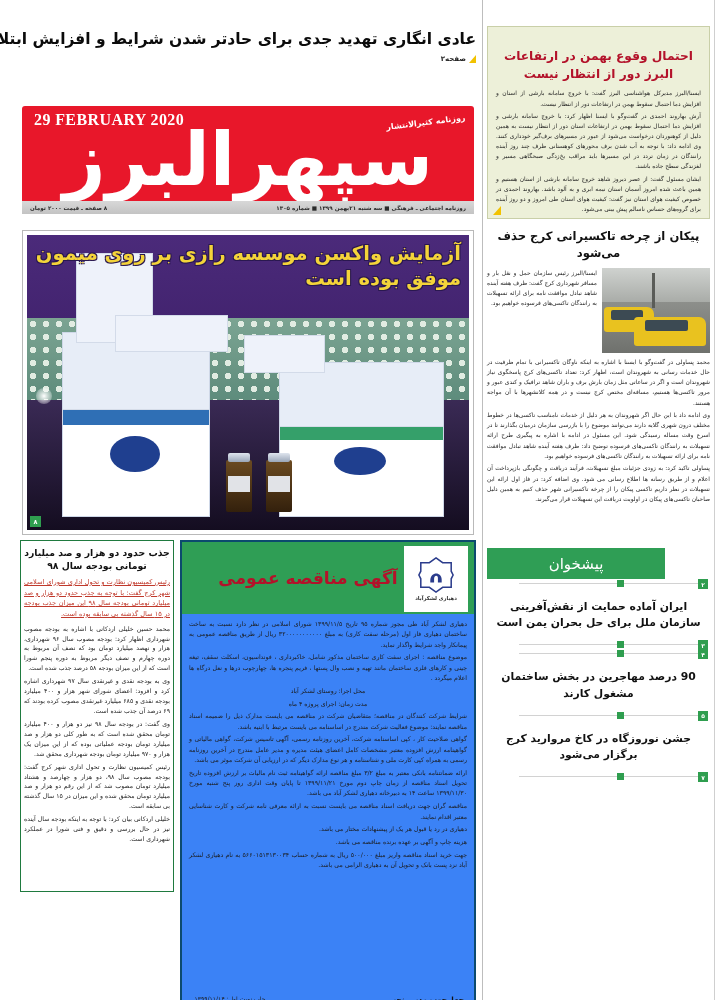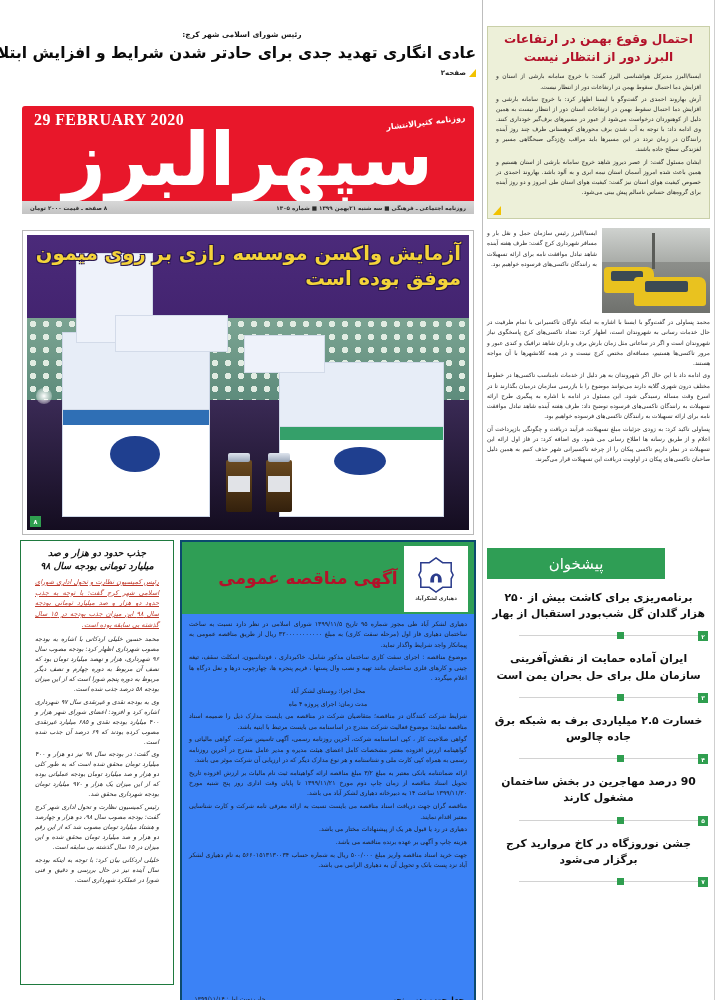--- a/index.html
+++ b/index.html
@@ -212,26 +212,25 @@
     color: #fff;
     font-size: 6.5px;
     font-weight: bold;
     display: flex; align-items: center; justify-content: center;
   }
 
   
   .col-budget {
     position: absolute;
     left: 20px; top: 540px;
-    width: 154px; height: 445px;
+    width: 154px; height: 352px;
     border: 1px solid #1f7a3f;
     box-sizing: border-box;
-    padding: 5px 14px 4px;
+    padding: 5px 3px 4px;
     background: #fff;
-    font-style: italic;
   }
   .bud-head {
     font-size: 9.3px;
     font-weight: bold;
     color: #111;
     text-align: center;
     line-height: 1.45;
     margin-bottom: 4px;
   }
   .bud-lead {
@@ -343,21 +342,21 @@
     background: #bdbdbd;
   }
 
   .avalanche {
     position: absolute;
     right: 4px; top: 26px;
     width: 223px; height: 193px;
     background: #edf0d9;
     border: 1px solid #c9cfa8;
     box-sizing: border-box;
-    padding: 4px 8px 4px;
+    padding: 21px 8px 4px;
   }
   .av-head {
     font-size: 12.2px;
     font-weight: bold;
     color: #b3122a;
     text-align: center;
     line-height: 1.45;
     margin-bottom: 5px;
   }
   .av-body {
@@ -479,21 +478,20 @@
     width: 7px; height: 7px;
     background: #2f9e4f;
   }
 </style>
 </head>
 <body>
 
 <div class="page">
 
   <div class="top-teaser">
-    <div class="teaser-kicker">رئیس شورای اسلامی شهر کرج:</div>
     <div class="teaser-head">عادی انگاری تهدید جدی برای حادتر شدن شرایط و افزایش ابتلایان به کرونا</div>
     <div class="teaser-page">
       <span class="tri"></span>
       <span>صفحه۲</span>
     </div>
   </div>
 
   <div class="masthead">
     <div class="mast-date">29 FEBRUARY 2020</div>
     <div class="mast-sub">روزنامه کثیرالانتشار</div>
@@ -593,20 +591,21 @@
       <div class="av-head">احتمال وقوع بهمن در ارتفاعات البرز دور از انتظار نیست</div>
       <div class="av-body">
         <p>ایسنا/البرز مدیرکل هواشناسی البرز گفت: با خروج سامانه بارشی از استان و افزایش دما احتمال سقوط بهمن در ارتفاعات دور از انتظار نیست.</p>
         <p>آرش بهاروند احمدی در گفت‌وگو با ایسنا اظهار کرد: با خروج سامانه بارشی و افزایش دما احتمال سقوط بهمن در ارتفاعات استان دور از انتظار نیست به همین دلیل از کوهنوردان درخواست می‌شود از عبور در مسیرهای برف‌گیر خودداری کنند. وی ادامه داد: با توجه به آب شدن برف محورهای کوهستانی ظرف چند روز آینده رانندگان در زمان تردد در این مسیرها باید مراقب یخ‌زدگی صبحگاهی مسیر و لغزندگی سطح جاده باشند.</p>
         <p>ایشان مسئول گفت: از عصر دیروز شاهد خروج سامانه بارشی از استان هستیم و همین باعث شده امروز آسمان استان نیمه ابری و به آلود باشد. بهاروند احمدی در خصوص کیفیت هوای استان نیز گفت: کیفیت هوای استان طی امروز و دو روز آینده برای گروه‌های حساس ناسالم پیش بینی می‌شود.</p>
       </div>
       <div class="av-badge"></div>
     </div>
 
     <div class="taxi">
+      <div class="taxi-head">پیکان از چرخه تاکسیرانی کرج حذف می‌شود</div>
       <div class="taxi-row">
         <div class="taxi-photo">
           <div class="tp-sky"></div>
           <div class="tp-ground"></div>
           <div class="tp-pole" style="left:46%;top:6%;height:42%;"></div>
           <div class="tp-car" style="left:2%;top:46%;width:46%;height:30%;"></div>
           <div class="tp-win" style="left:8%;top:50%;width:30%;height:12%;"></div>
           <div class="tp-car" style="left:30%;top:58%;width:66%;height:34%;"></div>
           <div class="tp-win" style="left:40%;top:62%;width:40%;height:13%;"></div>
         </div>
@@ -615,35 +614,33 @@
       <div class="taxi-body2">
         <p>محمد پساولی در گفت‌وگو با ایسنا با اشاره به اینکه ناوگان تاکسیرانی با تمام ظرفیت در حال خدمات رسانی به شهروندان است، اظهار کرد: تعداد تاکسی‌های کرج پاسخگوی نیاز شهروندان است و اگر در ساعاتی مثل زمان بارش برف و باران شاهد ترافیک و کندی عبور و مرور تاکسی‌ها هستیم، مسافه‌ای مختص کرج نیست و در همه کلانشهرها با آن مواجه هستند.</p>
         <p>وی ادامه داد با این حال اگر شهروندان به هر دلیل از خدمات نامناسب تاکسی‌ها در خطوط مختلف درون شهری گلایه دارند می‌توانند موضوع را با بازرسی سازمان درمیان بگذارند تا در اسرع وقت مساله رسیدگی شود. این مسئول در ادامه با اشاره به پیگیری طرح ارائه تسهیلات به رانندگان تاکسی‌های فرسوده توضیح داد: ظرف هفته آینده شاهد تبادل موافقت نامه برای ارائه تسهیلات به رانندگان تاکسی‌های فرسوده خواهیم بود.</p>
         <p>پساولی تاکید کرد: به زودی جزئیات مبلغ تسهیلات، فرآیند دریافت و چگونگی بازپرداخت آن اعلام و از طریق رسانه ها اطلاع رسانی می شود. وی اضافه کرد: در فاز اول ارائه این تسهیلات در نظر داریم تاکسی پیکان را از چرخه تاکسیرانی شهر حذف کنیم به همین دلیل صاحبان تاکسی‌های پیکان در اولویت دریافت این تسهیلات قرار می‌گیرند.</p>
       </div>
     </div>
 
     <div class="pish">
       <div class="pish-head">پیشخوان</div>
 
-      <div class="pish-item">برنامه‌ریزی برای کاشت بیش از ۲۵۰ هزار گلدان گل شب‌بودر استقبال از بهار</div>
       <div class="pish-sep">
         <span class="line"></span>
         <span class="num">۲</span>
         <span class="dot"></span>
       </div>
 
       <div class="pish-item">ایران آماده حمایت از نقش‌آفرینی سازمان ملل برای حل بحران یمن است</div>
       <div class="pish-sep">
         <span class="line"></span>
         <span class="num">۳</span>
         <span class="dot"></span>
       </div>
 
-      <div class="pish-item">خسارت ۲.۵ میلیاردی برف به شبکه برق جاده چالوس</div>
       <div class="pish-sep">
         <span class="line"></span>
         <span class="num">۴</span>
         <span class="dot"></span>
       </div>
 
       <div class="pish-item">90 درصد مهاجرین در بخش ساختمان مشغول کارند</div>
       <div class="pish-sep">
         <span class="line"></span>
         <span class="num">۵</span>

